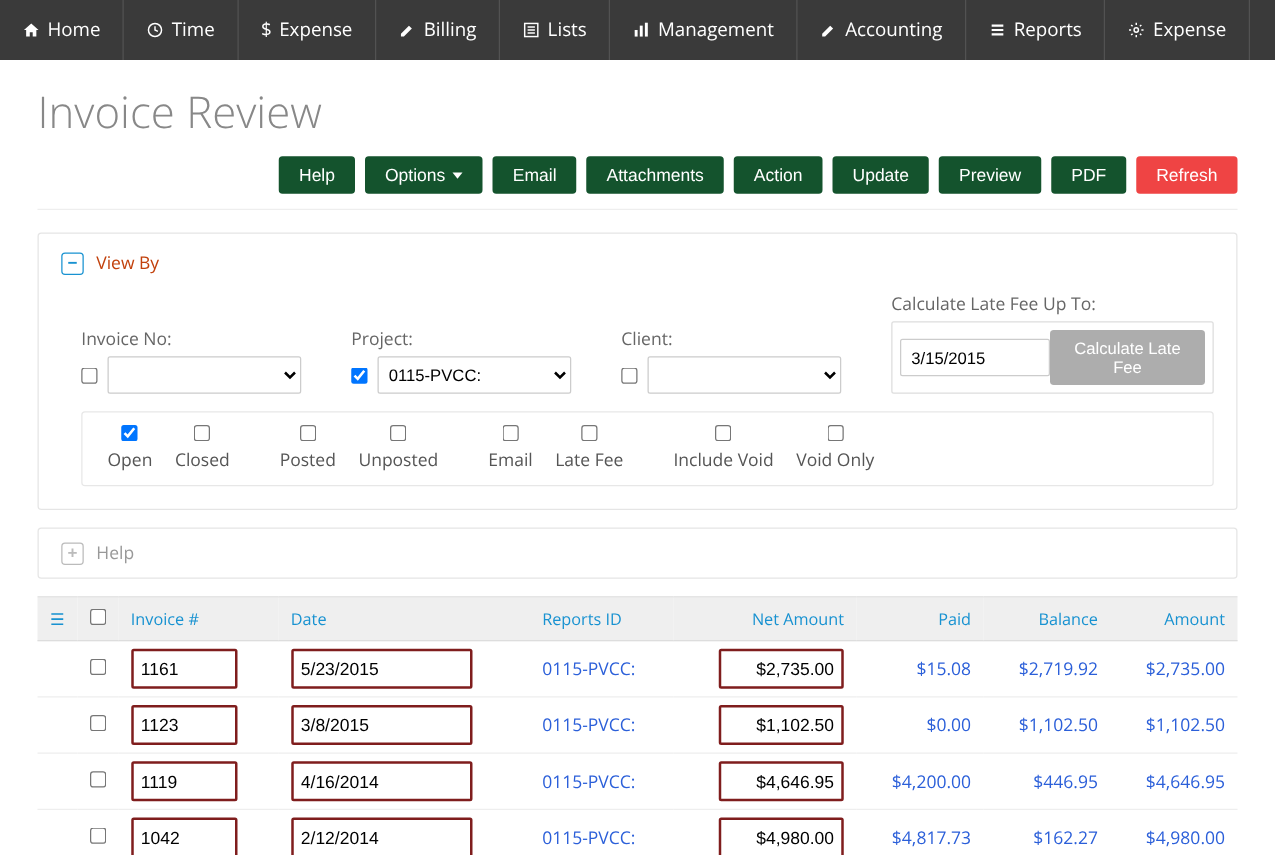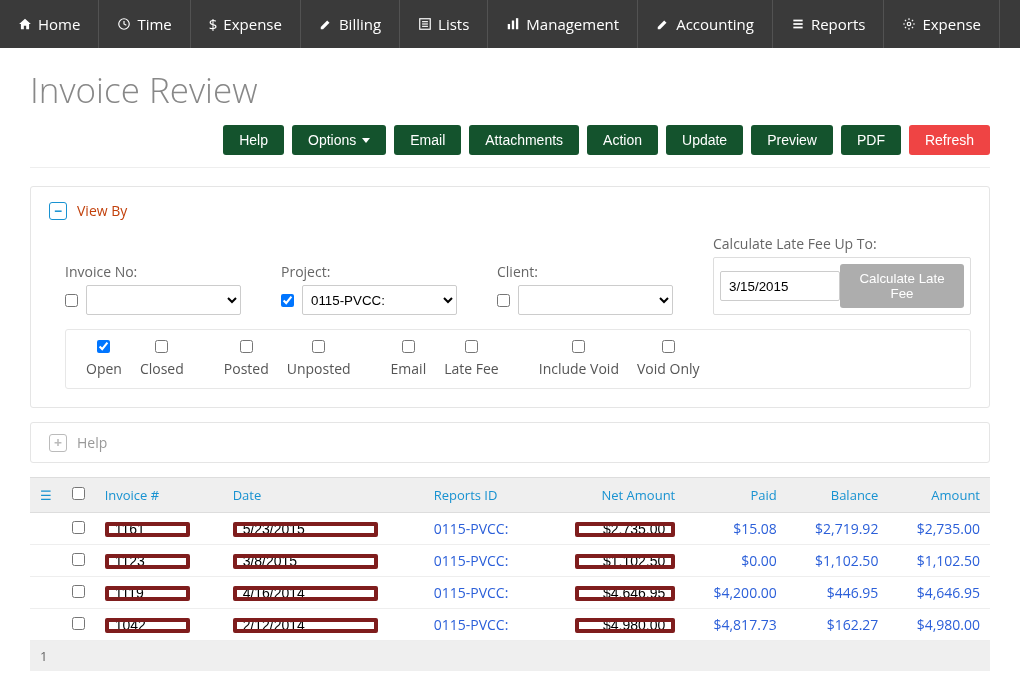--- a/index.html
+++ b/index.html
@@ -40,21 +40,21 @@
   .flag-group { display:flex; gap:18px; align-items:center;}
   .flag-group label { display:flex; align-items:center; gap:6px; color:#555;flex-direction:column;}
   
   
   .grid { width:100%; border-collapse:collapse;}
   .grid thead th { background:#efefef; color:#1892d1; font-weight:400; text-align:left; padding:8px 10px; border-top:1px solid #ddd; border-bottom:1px solid #ddd; font-size:13px;}
   .grid thead th.r { text-align:right;}
   .grid tbody td { padding:6px 10px; border-bottom:1px solid #eee; font-size:14px; color:#555; }
   .grid tbody td.link { color:#2b5fd9; }
   .grid tbody td.r { text-align:right; color:#2b5fd9;}
-  .cellinput { width:85px; height:15px; border:4px solid #7f1d1d; border-radius:2px; padding:2px 6px; font-size:14px;}
+  .cellinput { width:85px; height:32px; border:2px solid #7f1d1d; border-radius:2px; padding:2px 6px; font-size:14px;}
   .cellinput.wide { width:145px;}
   .cellinput.r { text-align:right; width:100px;}
   .listicon { color:#1892d1; }
   .footer { background:#efefef; padding:6px 10px; color:#666; font-size:13px;}
 </style>
 </head>
 <body>
 
 <div class="topnav">
   <div class="item">

